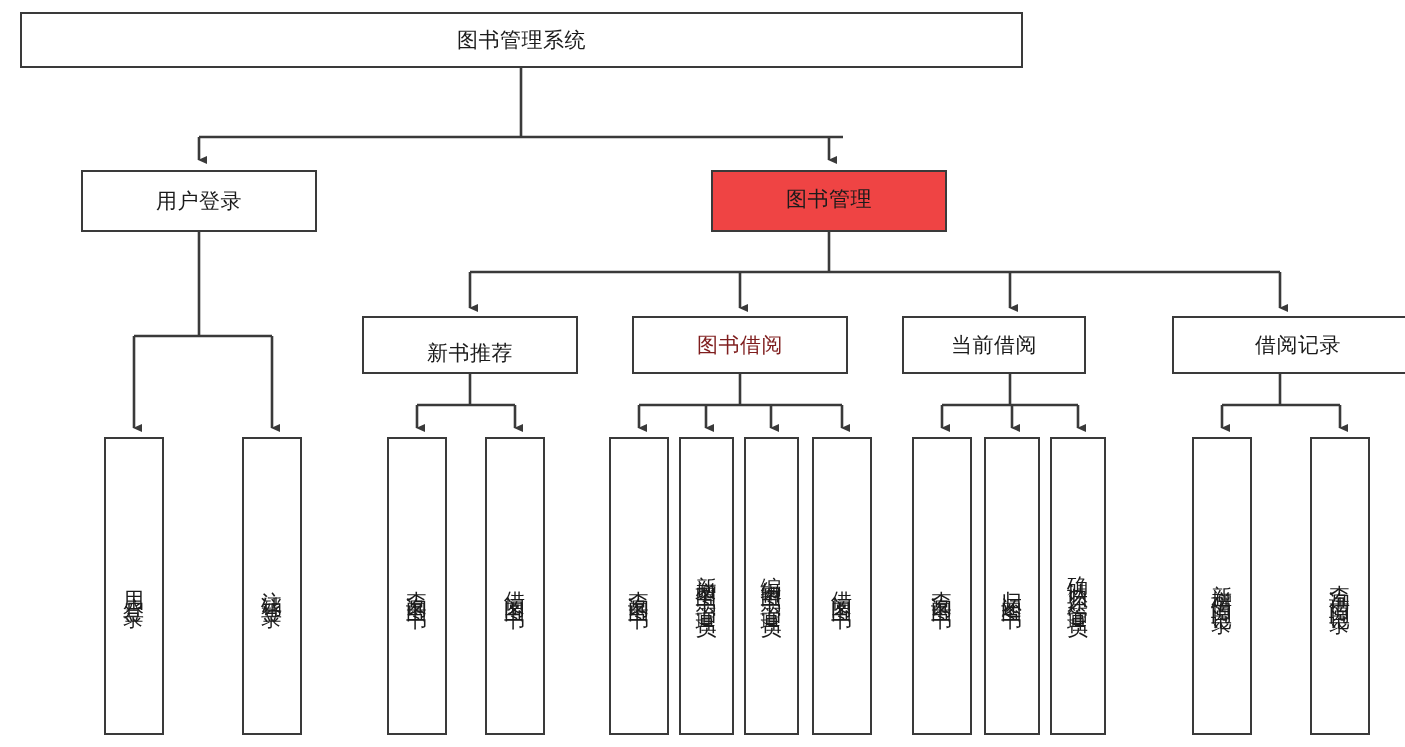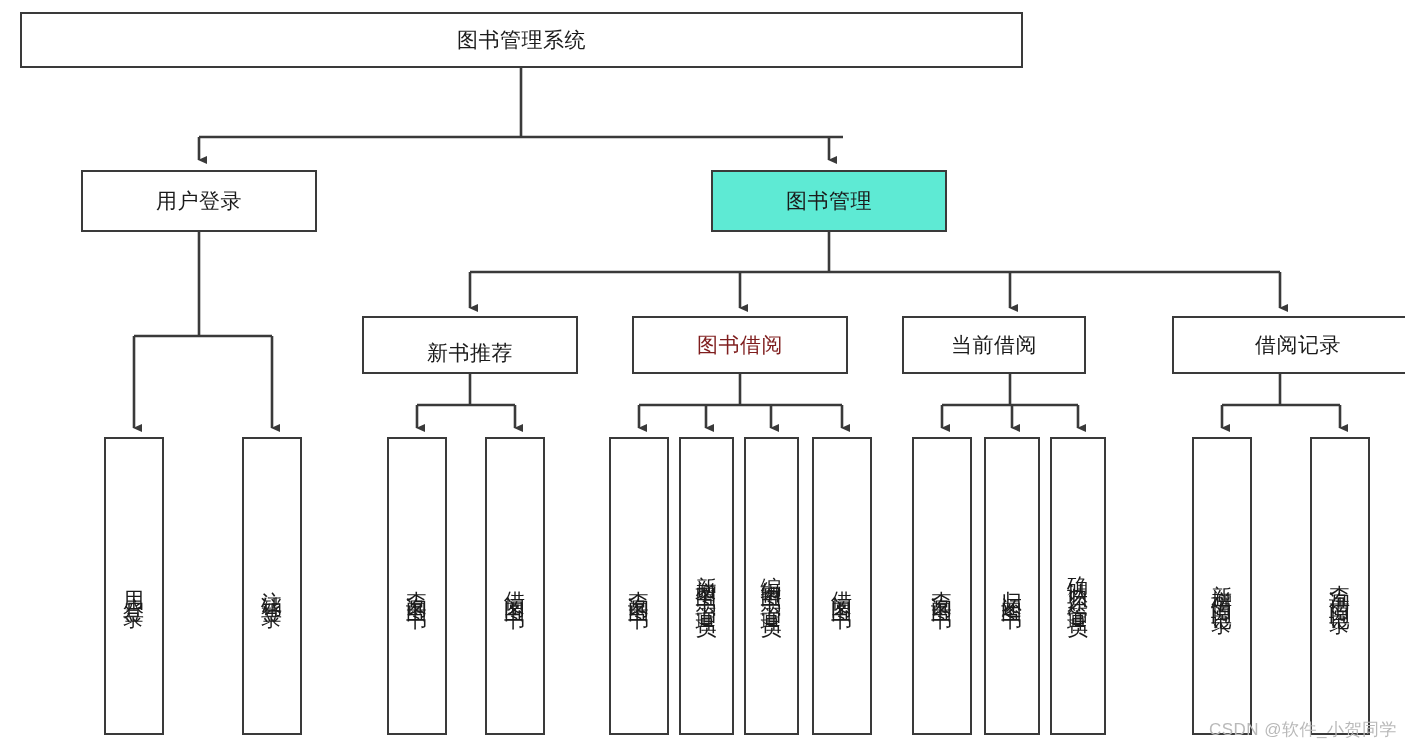--- a/index.html
+++ b/index.html
@@ -131,21 +131,21 @@
     </g>
   </svg>
 
   <div class="node-box" style="left: 20px; top: 12px; width: 1003px; height: 56px; border-color: rgb(58, 58, 58); background: rgb(255, 255, 255);">
     <span class="node-label-h" style="color: rgb(27, 27, 27);">图书管理系统</span>
   </div>
 
   <div class="node-box" style="left: 81px; top: 170px; width: 236px; height: 62px; border-color: rgb(58, 58, 58); background: rgb(255, 255, 255);">
     <span class="node-label-h" style="color: rgb(27, 27, 27);">用户登录</span>
   </div>
-  <div class="node-box" style="left: 711px; top: 170px; width: 236px; height: 62px; border-color: rgb(58, 58, 58); background: #5eead4;">
+  <div class="node-box" style="left: 711px; top: 170px; width: 236px; height: 62px; border-color: rgb(58, 58, 58); background: #ef4444; font-family: Liberation Mono, monospace;">
     <span class="node-label-h" style="color: rgb(27, 27, 27);">图书管理</span>
   </div>
 
   <div class="node-box" style="left: 362px; top: 316px; width: 216px; height: 58px; border-color: rgb(58, 58, 58); background: rgb(255, 255, 255);">
     <span class="node-label-h" style="color: rgb(27, 27, 27); margin-top: 16px;">新书推荐</span>
   </div>
   <div class="node-box" style="left: 632px; top: 316px; width: 216px; height: 58px; border-color: rgb(58, 58, 58); background: rgb(255, 255, 255);">
     <span class="node-label-h" style="color: #7f1d1d;">图书借阅</span>
   </div>
   <div class="node-box" style="left: 902px; top: 316px; width: 184px; height: 58px; border-color: rgb(58, 58, 58); background: rgb(255, 255, 255);">
@@ -188,15 +188,14 @@
   <div class="node-box" style="left: 1050px; top: 437px; width: 56px; height: 298px; border-color: rgb(58, 58, 58); background: rgb(255, 255, 255);">
     <span class="node-label-v" style="color: rgb(27, 27, 27);">确认归还（管理员）</span>
   </div>
   <div class="node-box" style="left: 1192px; top: 437px; width: 60px; height: 298px; border-color: rgb(58, 58, 58); background: rgb(255, 255, 255);">
     <span class="node-label-v" style="color: rgb(27, 27, 27);">新增借阅记录</span>
   </div>
   <div class="node-box" style="left: 1310px; top: 437px; width: 60px; height: 298px; border-color: rgb(58, 58, 58); background: rgb(255, 255, 255);">
     <span class="node-label-v" style="color: rgb(27, 27, 27);">查询借阅记录</span>
   </div>
 
-  <div class="watermark" style="color: rgb(185, 185, 185);">CSDN @软件_小贺同学</div>
 
 </div>
 
 </body></html>

